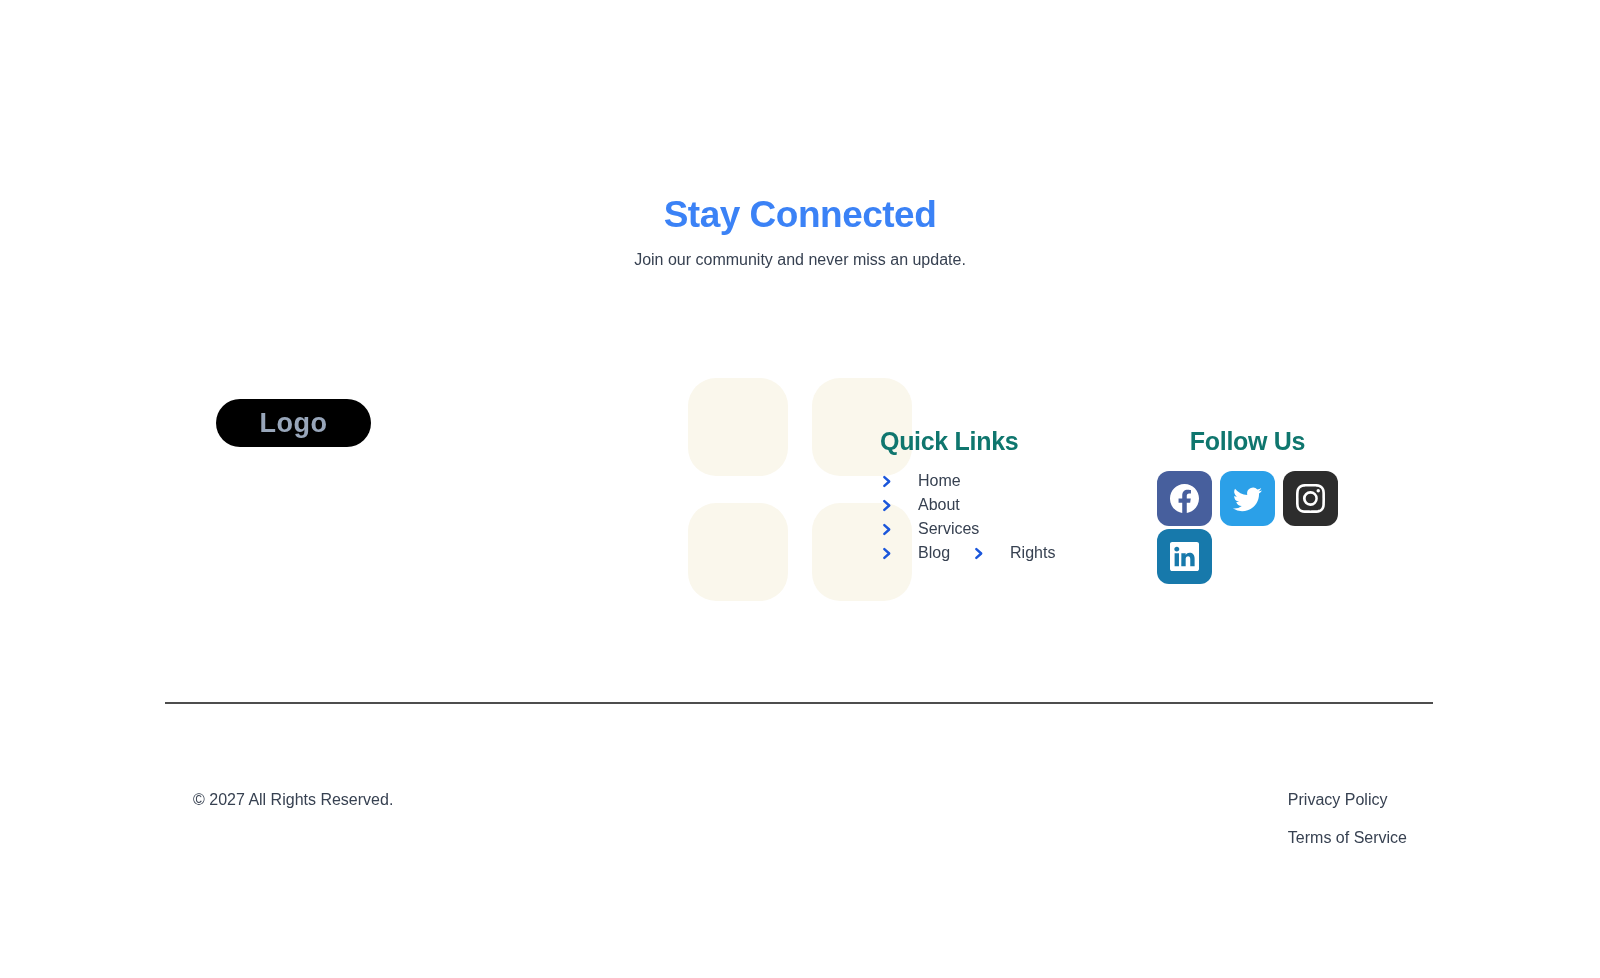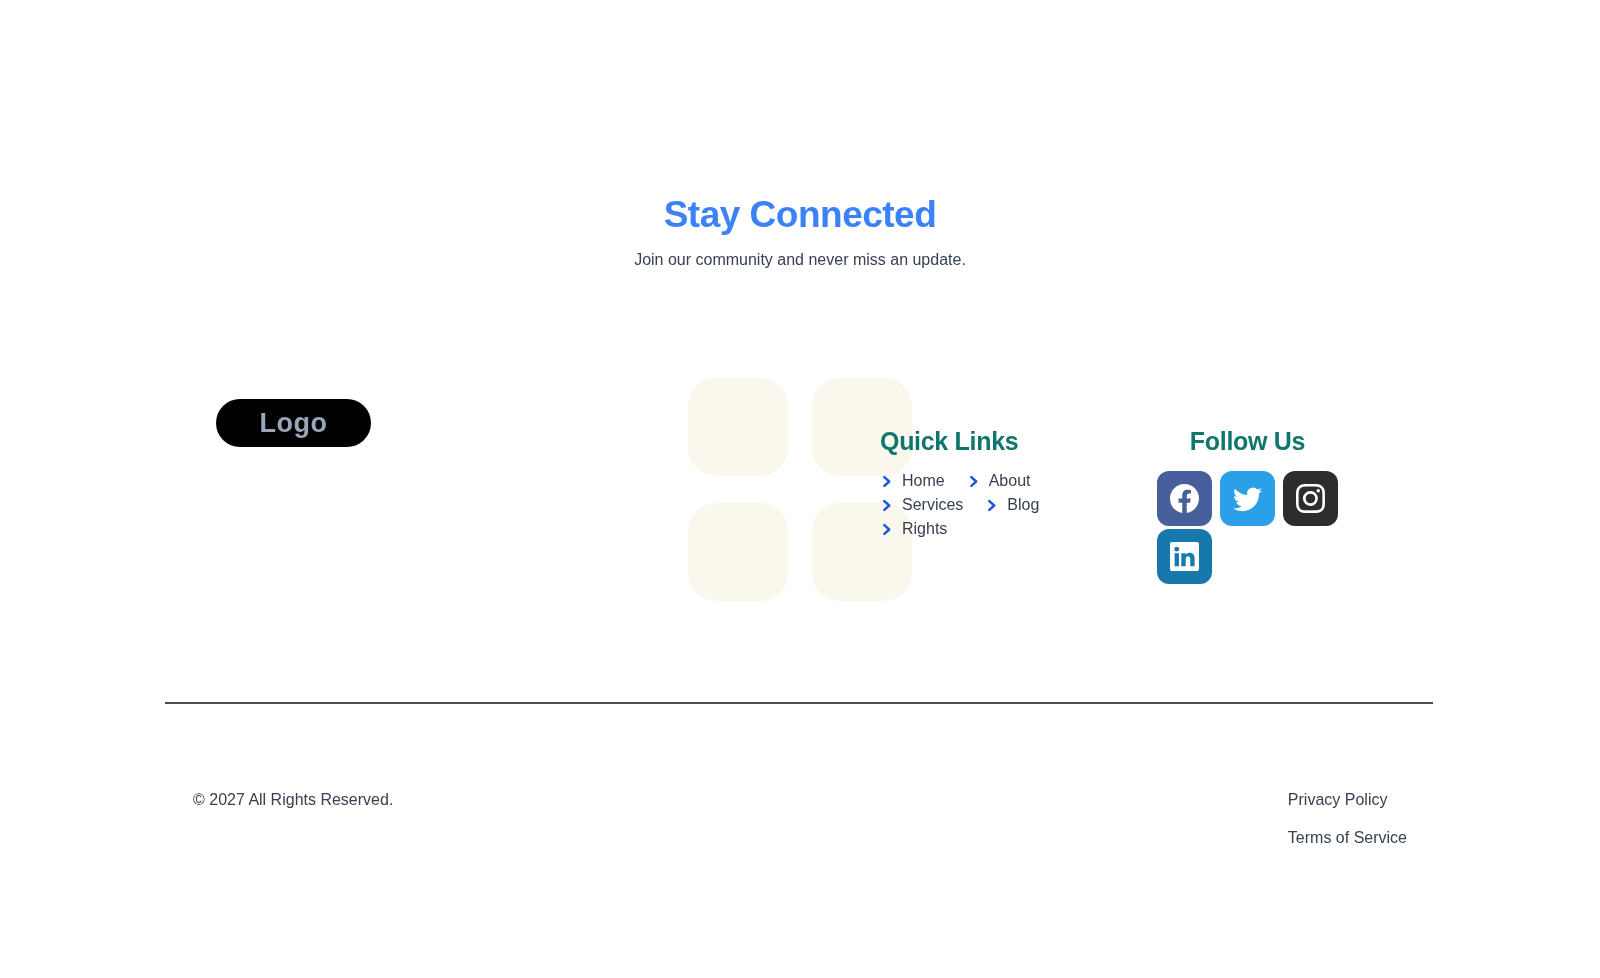--- a/index.html
+++ b/index.html
@@ -28,21 +28,21 @@
   .brand-desc { position:absolute; left:215px; top:481px; width:552px;
     font-size:15px; line-height:21.5px; color:#374151; }
 
   
   .col-heading { font-size:25px; font-weight:700; letter-spacing:-0.3px; color:#0f766e; }
 
   
   .quick-links-col { position:absolute; left:880px; top:427px; }
   .links-list { list-style:none; margin-top:16px; width:180px;
     display:flex; flex-wrap:wrap; column-gap:22px; row-gap:6px; }
-  .link-item { display:inline-flex; align-items:center; gap:9px; cursor:pointer; }
+  .link-item { display:inline-flex; align-items:center; gap:25px; cursor:pointer; }
   .link-item .chev { display:inline-flex; width:13px; height:13px; flex:0 0 auto; }
   .link-item .chev svg { width:13px; height:13px; stroke:#1a56db; }
   .link-label { font-size:16px; color:#374151; white-space:nowrap; }
 
   
   .social-col { position:absolute; left:1157px; top:427px;text-align:center; }
   .social-grid { margin-top:15px; width:181px; display:flex; flex-wrap:wrap;
     column-gap:8px; row-gap:3px; }
   .social-btn { width:55px; height:55px; border-radius:12px; display:flex;
     align-items:center; justify-content:center; cursor:pointer; }

